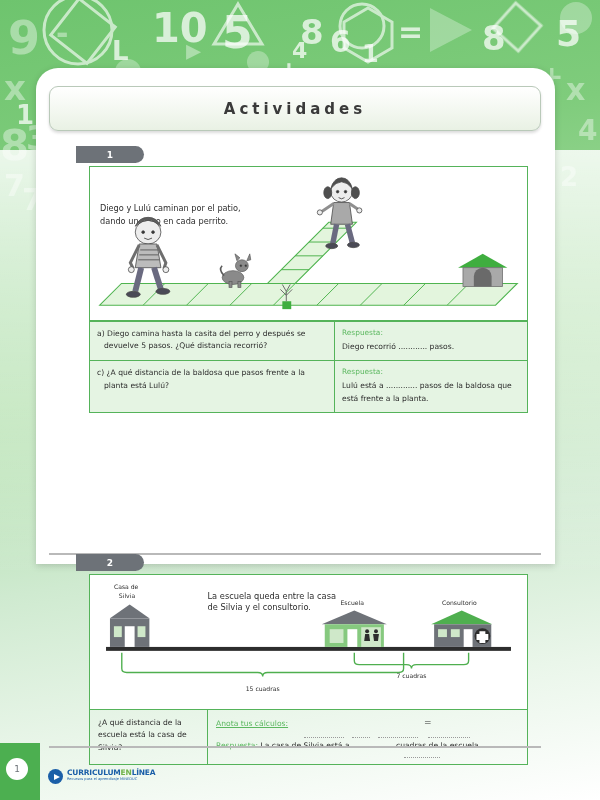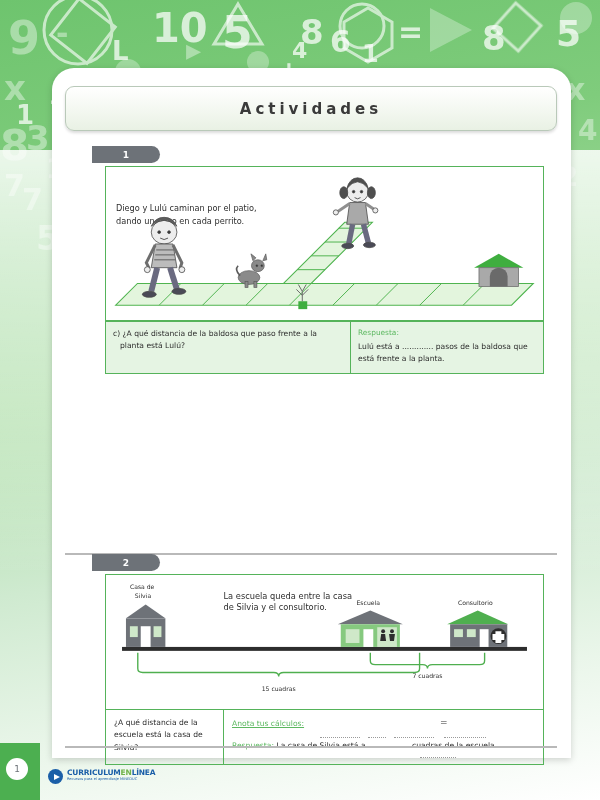--- a/index.html
+++ b/index.html
@@ -13,22 +13,22 @@
     background: linear-gradient(170deg,#6ec46e 0%, #7fcc7c 22%, #a8dca2 45%, #cfead0 66%, #eaf6ea 84%, #ffffff 100%);
   }
 
   
   #bg-pattern { position:absolute; inset:0; pointer-events:none; }
   #bg-pattern svg { width:100%; height:100%; display:block; }
 
   
   .card {
     position: absolute;
-    left: 52px; top: 68px;
-    width: 519px; height: 690px;
+    left: 36px; top: 68px;
+    width: 519px; height: 496px;
     background: #fff;
     border-radius: 22px 22px 0 0;
     box-shadow: 0 2px 7px rgba(0,0,0,.17);
   }
 
   
   .title-box {
     position:absolute; left:13px; top:18px;
     width: 492px; height: 45px;
     border: 1px solid #b9c9b9;
@@ -320,21 +320,30 @@
         <rect x="376" y="102" width="40" height="19" fill="#a9a9a9" stroke="#6e6e6e" stroke-width="0.8"></rect>
         <path d="M387 121 v-10 a9 9 0 0 1 18 0 v10z" fill="#6a6a6a"></path>
       </g>
     </svg>
   </div>
 
   <table class="qa-table">
     <tbody>
       <tr class="shaded">
         <td class="q">
-          <div class="q-text">c) ¿A qué distancia de la baldosa que paso frente a la planta está Lulú?</div>
+          <div class="q-text">a) Diego camina hasta la casita del perro y después se devuelve 5 pasos. ¿Qué distancia recorrió?</div>
+        </td>
+        <td>
+          <div class="resp-label">Respuesta:</div>
+          <div class="resp-text">Diego recorrió ............ pasos.</div>
+        </td>
+      </tr>
+      <tr class="shaded">
+        <td class="q">
+          <div class="q-text">c) ¿A qué distancia de la baldosa que pasos frente a la planta está Lulú?</div>
         </td>
         <td>
           <div class="resp-label">Respuesta:</div>
           <div class="resp-text">Lulú está a ............. pasos de la baldosa que está frente a la planta.</div>
         </td>
       </tr>
     </tbody>
   </table>
 
   <div class="rule r1"></div>

